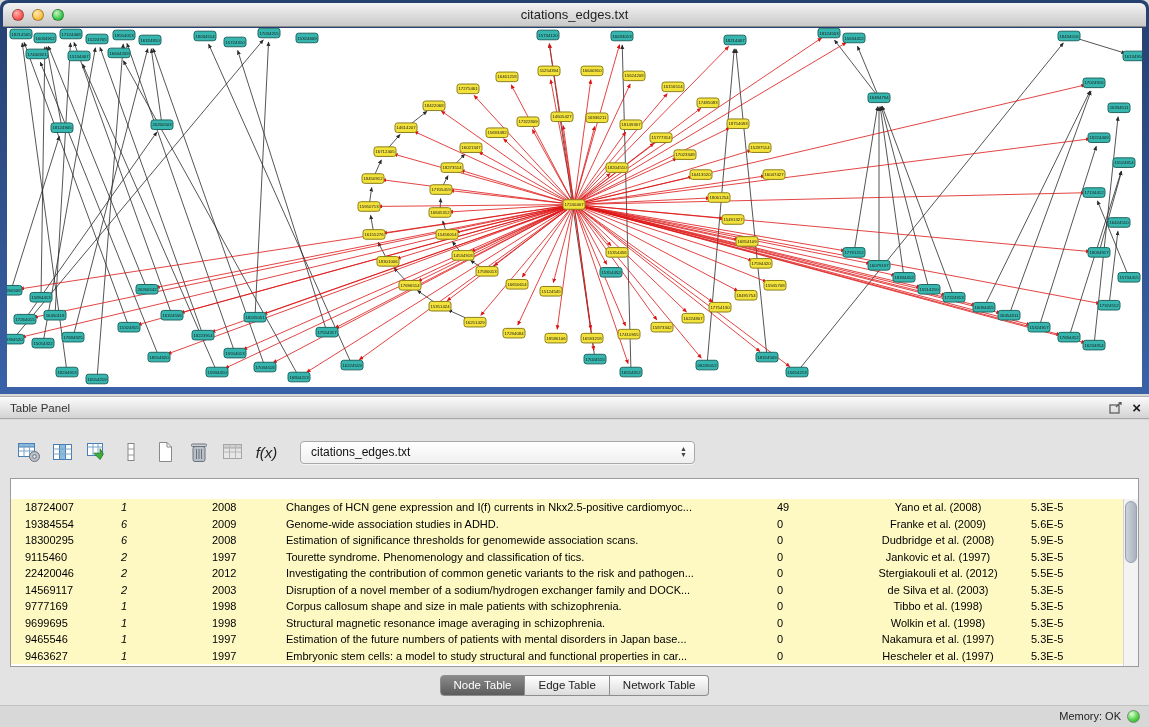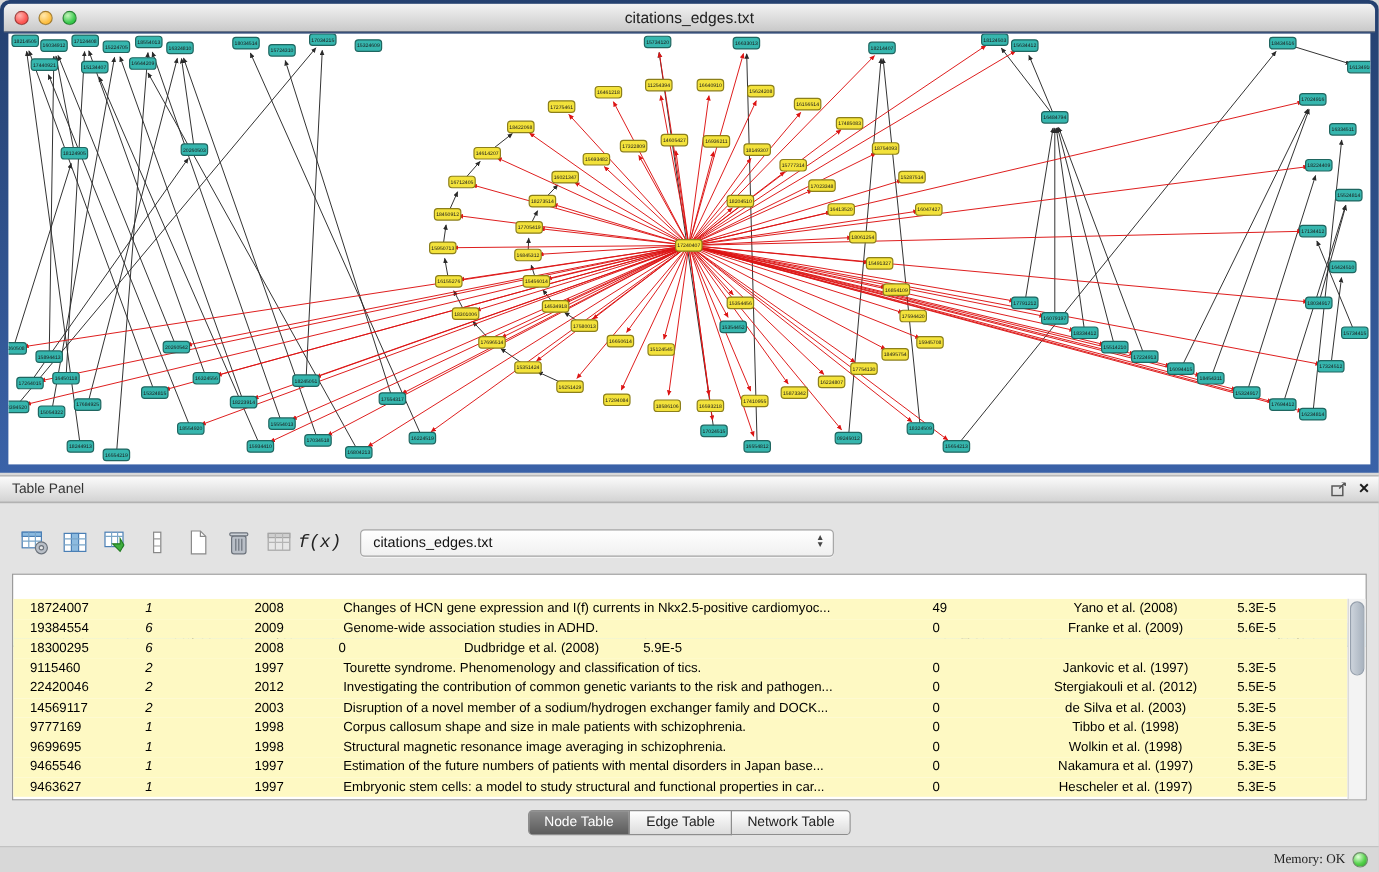--- a/index.html
+++ b/index.html
@@ -27,21 +27,21 @@
     border-bottom:1px solid #a8a8a8; font-size:11.5px; color:#333; line-height:22px; padding-left:10px; }
   .panel-header-icons { position:absolute; right:8px; top:0; height:22px; display:flex; align-items:center; gap:10px; }
   .float-ico svg { display:block; }
   .close-x { font-size:15px; font-weight:bold; color:#1a1a1a; line-height:20px; cursor:default; }
 
   .panel-body { position:absolute; top:420px; left:0; width:100%; height:285px; background:#e3e3e3; }
 
   .toolbar { position:absolute; top:17px; left:14px; height:30px; display:flex; align-items:center; gap:5px; }
   .tbtn { width:29px; height:27px; display:flex; align-items:center; justify-content:center; border-radius:4px; }
   .tbtn svg { display:block; }
-  .fx-label { font-family:Liberation Mono, monospace; font-style:italic; font-size:15px; color:#222; }
+  .fx-label { font-family:Liberation Sans, sans-serif; font-style:italic; font-size:15px; color:#222; }
   .combo { margin-left:14px; width:395px; height:23px; background:linear-gradient(#ffffff,#f0f0f0);
     border:1px solid #a8a8a8; border-radius:4px; position:relative; font-size:12px; color:#111;
     line-height:21px; padding-left:10px; box-shadow:0 1px 0 rgba(255,255,255,.6); }
   .combo-arrows { position:absolute; right:7px; top:0; height:21px; font-size:7px; color:#444;
     display:flex; flex-direction:column; justify-content:center; line-height:6px; }
 
   .tablewrap { position:absolute; left:10px; right:10px; top:58px; height:189px;
     background:#fff; border:1px solid #9b9b9b; }
   .thead { display:flex; height:20px; background:linear-gradient(#eaf5fb,#cde6f4); border-bottom:1px solid #8fb6cc;margin-top:40px; }
   .th { display:flex; align-items:center; justify-content:center; font-size:11px; color:#111;
@@ -63,21 +63,21 @@
     background:linear-gradient(90deg,#ccd3db,#a9b3bf); border:1px solid #96a0ad; }
 
   .tabsbar { position:absolute; left:0; right:0; bottom:9px; display:flex; justify-content:center;align-items:flex-end; }
   .tab { height:21px; line-height:19px; font-size:11.5px; padding:0 13px; border:1px solid #8d8d8d;
     border-left-width:0; background:linear-gradient(#ffffff,#dcdcdc); color:#222; }
   .tab:first-child { border-left-width:1px; border-radius:4px 0 0 4px; }
   .tab:last-child { border-radius:0 4px 4px 0; }
   .tab.selected { background:linear-gradient(#8a8a8a,#5c5c5c); color:#fff; }
 
   .statusbar { position:absolute; bottom:0; left:0; width:100%; height:22px; background:#d8d8d8; border-top:1px solid #c2c2c2; }
-  .mem { position:absolute; right:28px; top:4px; font-size:11px; color:#222;font-family:Liberation Serif, serif; }
+  .mem { position:absolute; right:28px; top:4px; font-size:11px; color:#222; }
   .memdot { position:absolute; right:9px; top:4px; width:13px; height:13px; border-radius:50%;
     border:1px solid #6f8f6a; background:radial-gradient(circle at 35% 28%, #e2ffda, #55d24b 55%, #2f9e2a); }
 </style>
 </head>
 <body>
 
 <div class="screen">
 
   <div class="net-window">
     <div class="titlebar">
@@ -860,20 +860,21 @@
             <div class="td c2">2009</div>
             <div class="td c3">Genome-wide association studies in ADHD.</div>
             <div class="td c4">0</div>
             <div class="td c5">Franke et al. (2009)</div>
             <div class="td c6">5.6E-5</div>
           </div>
           <div class="trow">
             <div class="td c0">18300295</div>
             <div class="td c1">6</div>
             <div class="td c2">2008</div>
+            <div class="td c3">Estimation of significance thresholds for genomewide association scans.</div>
             <div class="td c4">0</div>
             <div class="td c5">Dudbridge et al. (2008)</div>
             <div class="td c6">5.9E-5</div>
           </div>
           <div class="trow">
             <div class="td c0">9115460</div>
             <div class="td c1">2</div>
             <div class="td c2">1997</div>
             <div class="td c3">Tourette syndrome. Phenomenology and classification of tics.</div>
             <div class="td c4">0</div>

